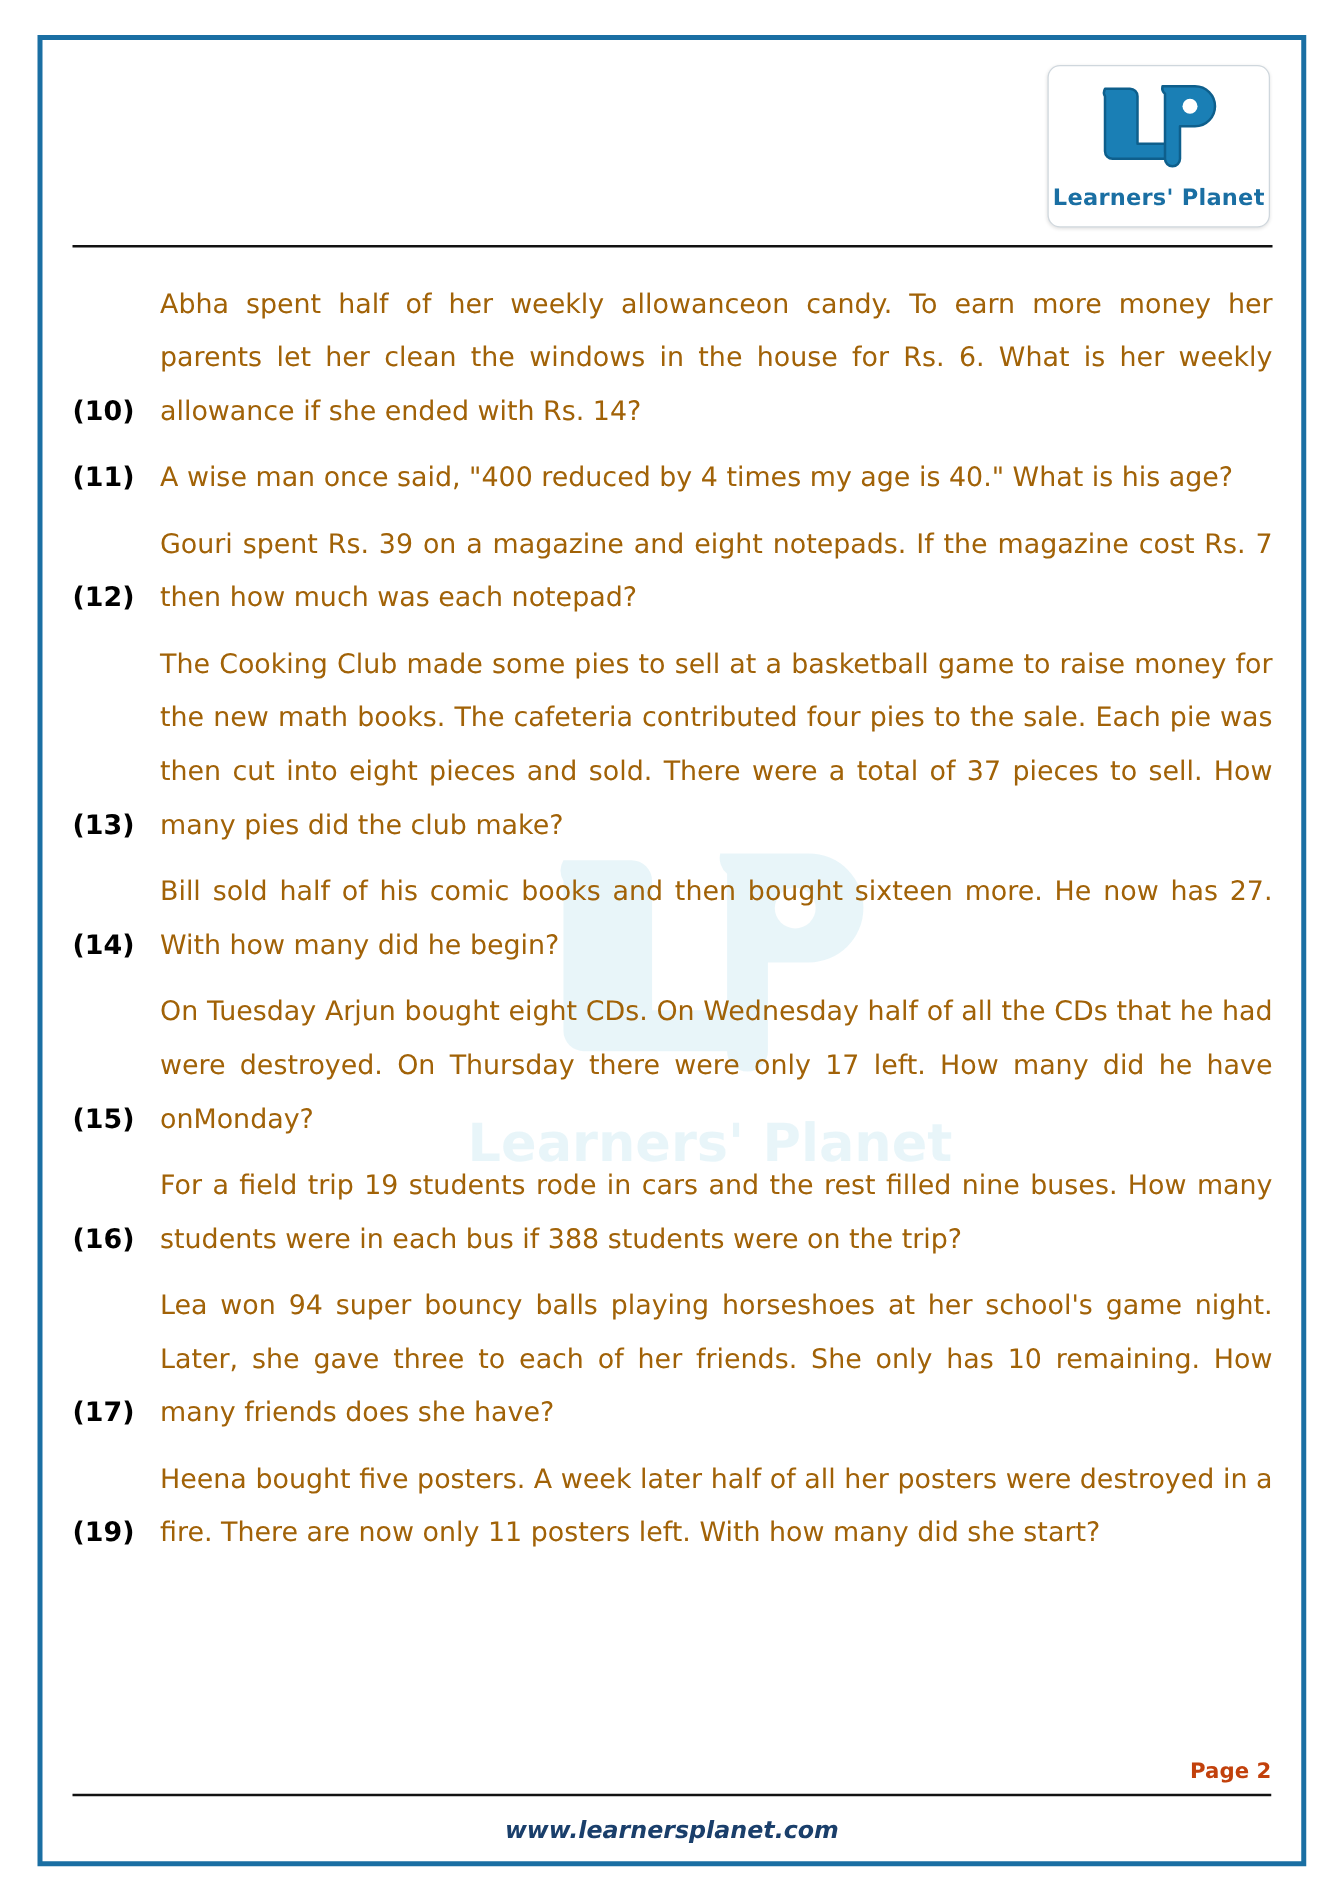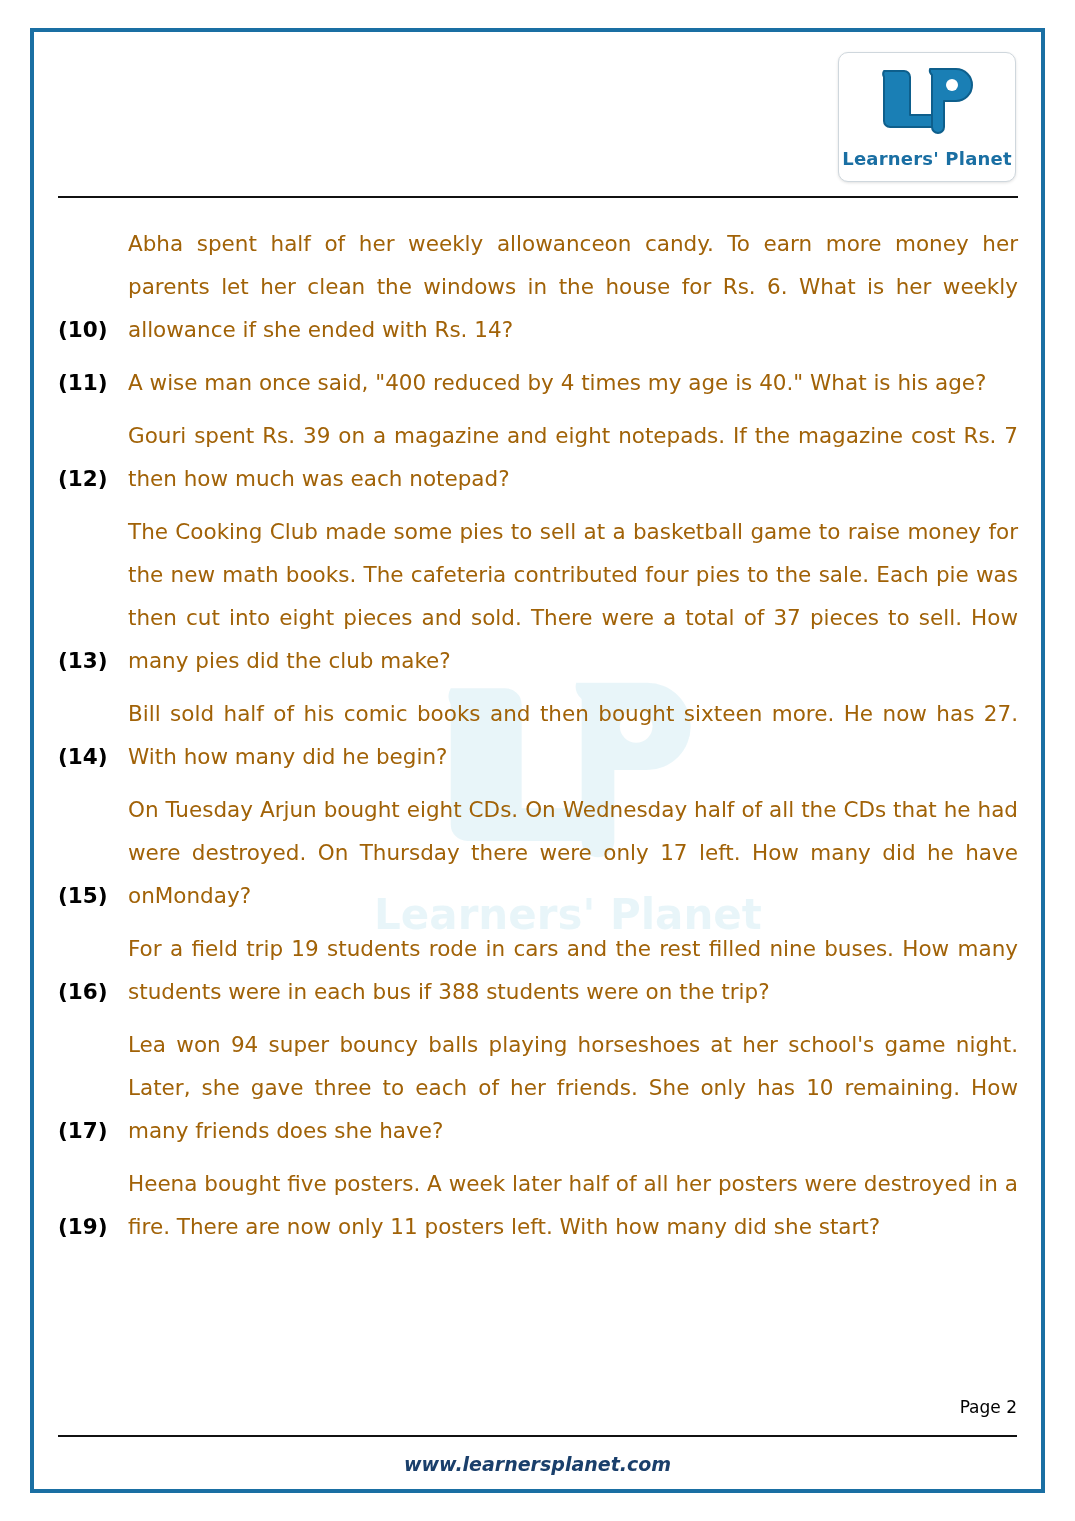--- a/index.html
+++ b/index.html
@@ -128,23 +128,23 @@
   
   .footer {
     position: absolute;
     left: 58px;
     right: 58px;
     bottom: 46px;
   }
   .page-num {
     text-align: right;
     font-size: 17px;
-    font-weight: normal;
-    color: #000000;
-    margin-bottom: 18px;
+    font-weight: bold;
+    color: #c2410c;
+    margin-bottom: 8px;
     font-family: "DejaVu Sans", sans-serif;
   }
   .footer-rule {
     border-top: 2px solid #111;
     margin-bottom: 10px;
   }
   .site-url {
     text-align: center;
     font-size: 19px;
     font-style: italic;

